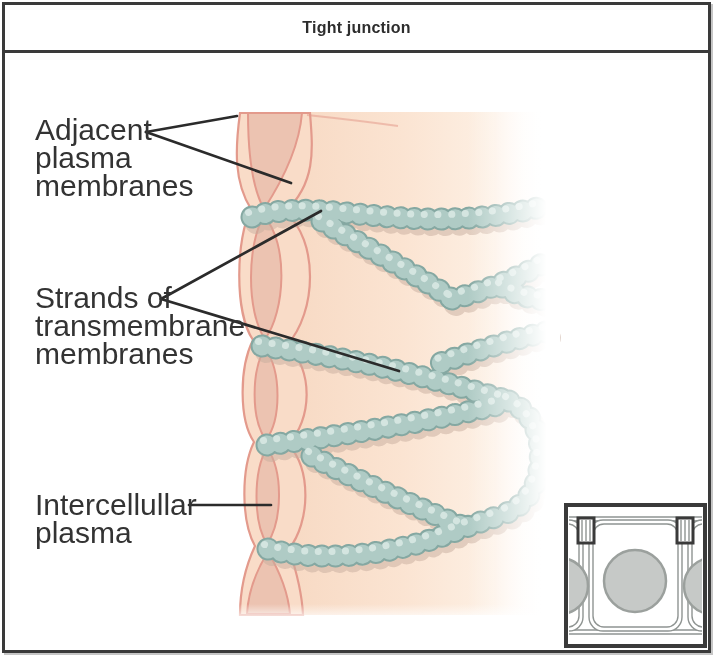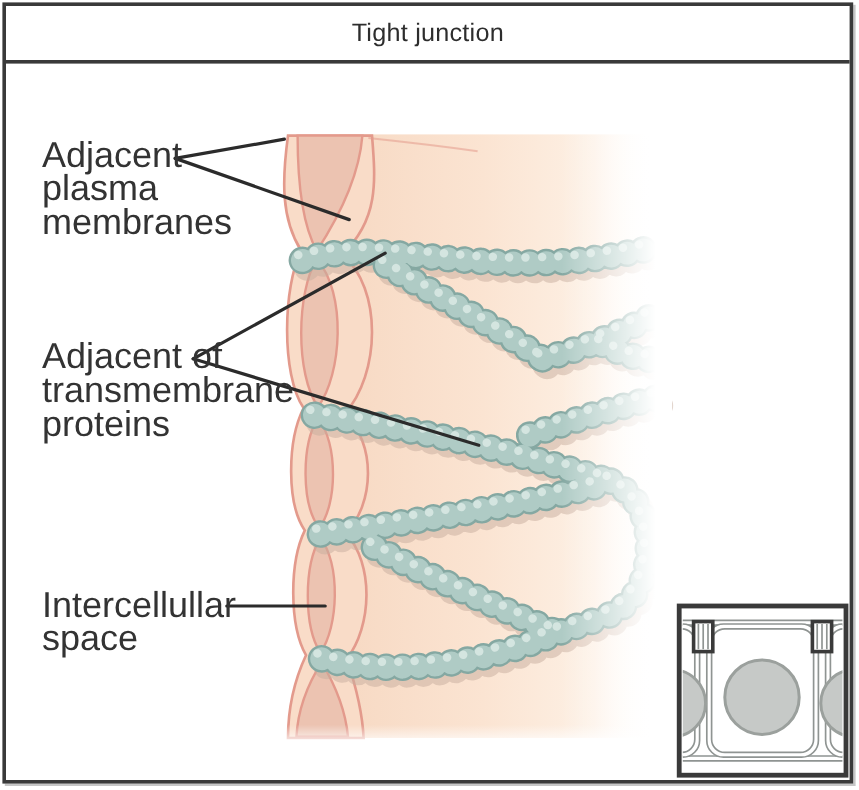--- a/index.html
+++ b/index.html
@@ -11,21 +11,21 @@
     position:absolute;left:2px;top:2px;width:703px;height:645px;
     border:3px solid var(--frame_border);background:#fff;
     box-shadow:2px 2px 0 #c6c6c6;
   }
   .titlebar{
     position:absolute;left:5px;top:5px;width:703px;height:45px;
     border-bottom:3px solid var(--frame_border);
     display:flex;align-items:center;justify-content:center;
   }
   .titlebar .title{
-    font-size:21px;font-weight:normal;color:var(--title_text);letter-spacing:.2px;text-align:center;
+    font-size:16px;font-weight:bold;color:var(--title_text);letter-spacing:.2px;text-align:center;
   }
   svg.stage{position:absolute;left:0;top:0;pointer-events:none;}
   .lbl{
     position:absolute;font-size:30px;line-height:28px;color:var(--label_text);
   }
   .lbl-adjacent{left:35px;top:116px;width:140px;}
   .lbl-strands{left:35px;top:284px;width:178px;}
   .lbl-intercell{left:35px;top:491px;width:152px;}
 
   
@@ -162,16 +162,16 @@
         </g>
         <g>
           <rect class="tj-marker" x="677" y="518" width="16" height="25"></rect>
           <path class="inset-line" d="M 681 520 V 541 M 685 520 V 541 M 689 520 V 541"></path>
         </g>
       </g>
     </g>
   </svg>
 
   <div class="lbl lbl-adjacent">Adjacent plasma membranes</div>
-  <div class="lbl lbl-strands">Adjacent of transmembrane proteins</div>
-  <div class="lbl lbl-intercell">Intercellullar space</div>
+  <div class="lbl lbl-strands">Strands of transmembrane membranes</div>
+  <div class="lbl lbl-intercell">Intercellullar plasma</div>
 
 </div>
 
 </body></html>

